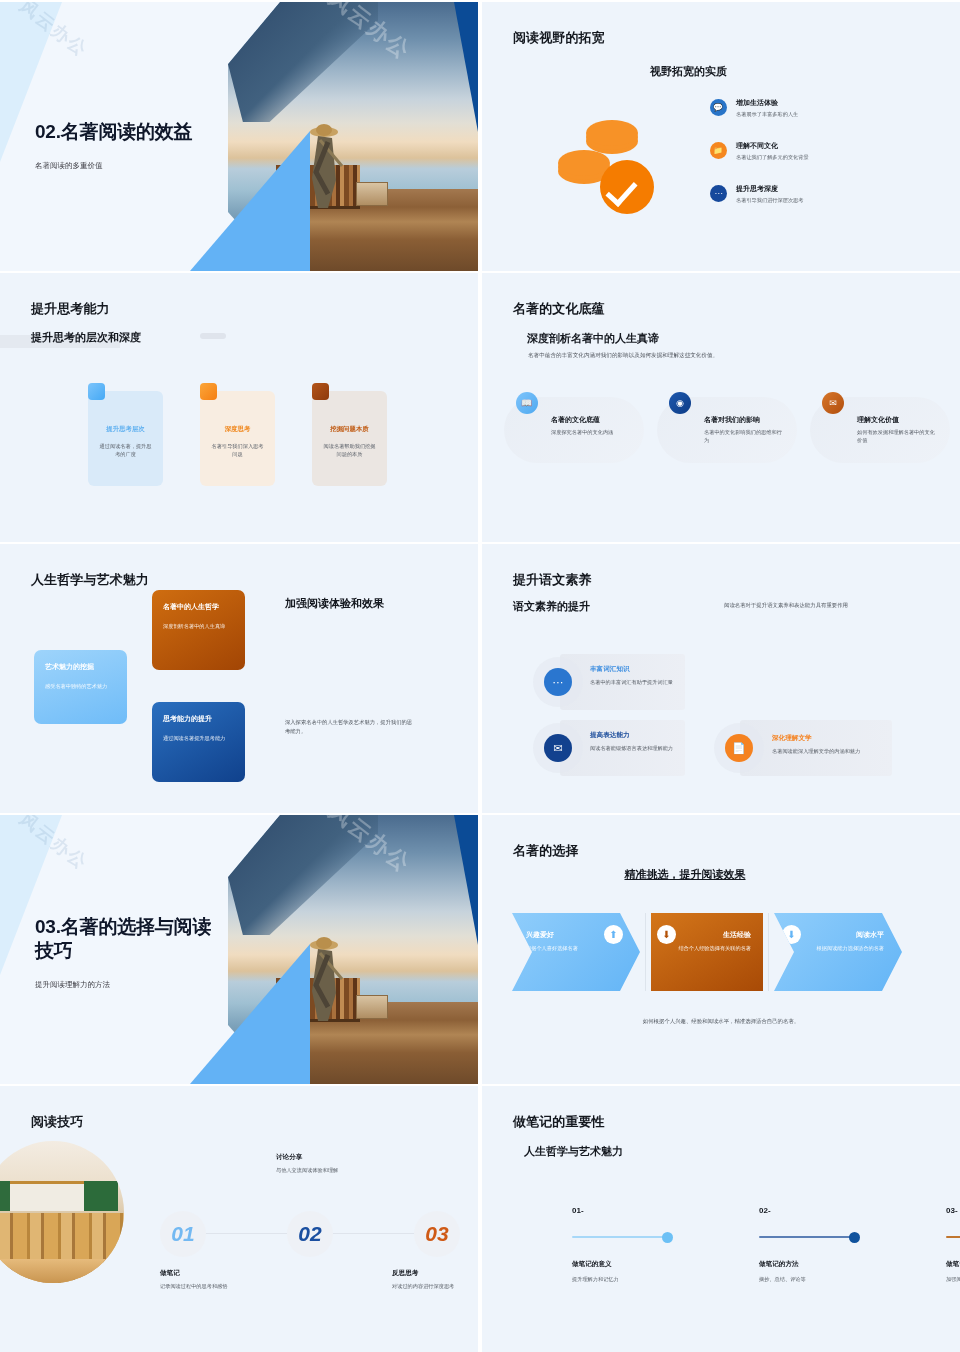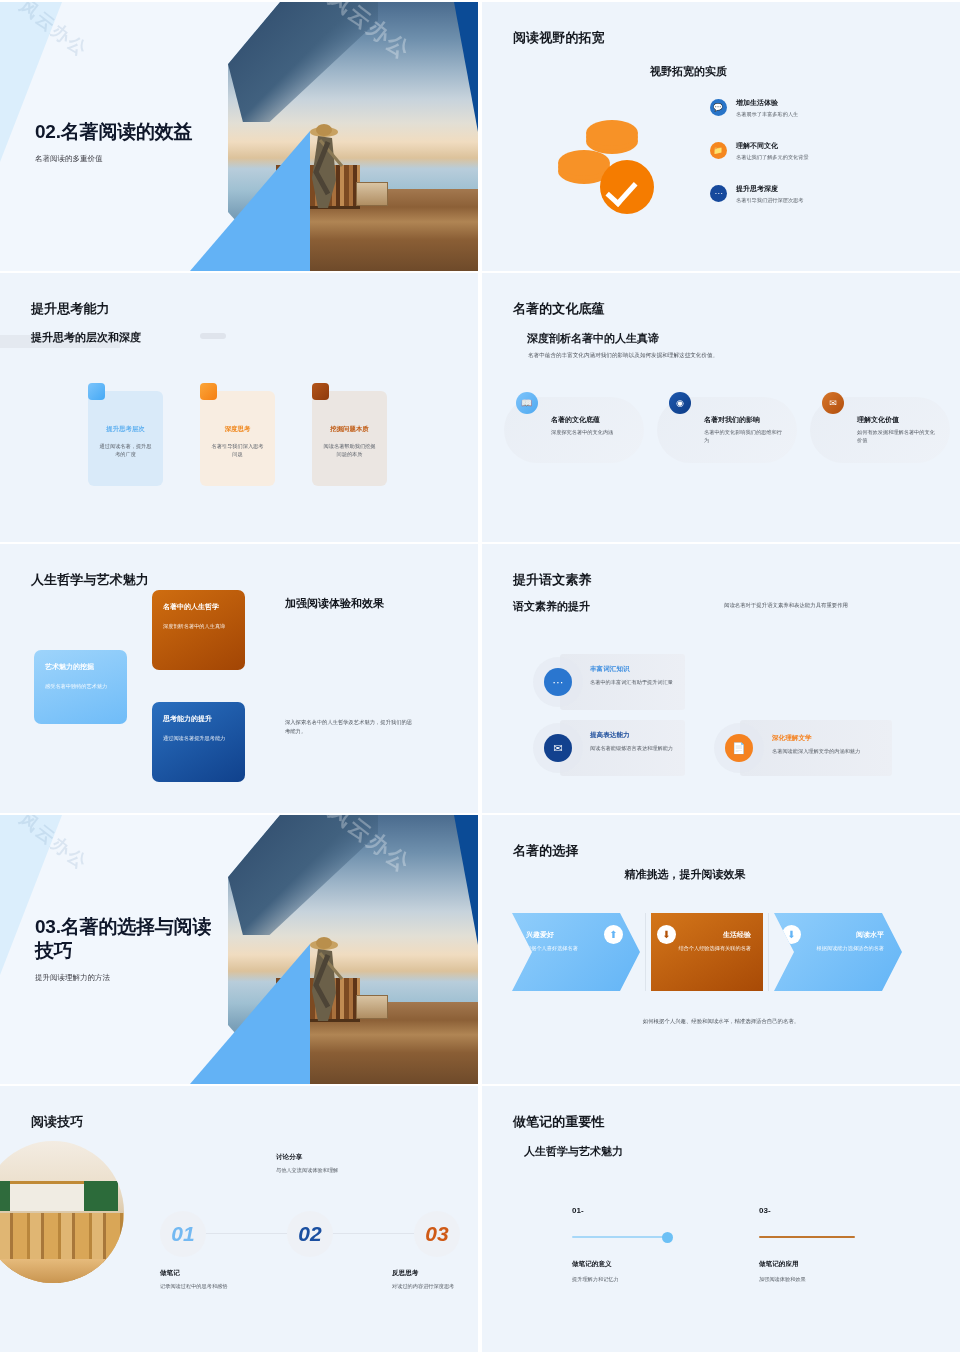--- a/index.html
+++ b/index.html
@@ -89,31 +89,31 @@
     white-space: nowrap; pointer-events: none;
   }
   .ts-watermark.left {
     left: 14px; top: 14px; right: auto; color: rgba(110,150,190,.18); font-size: 18px;
   }
   .ts-text { position: absolute; left: 35px; top: 118px; width: 250px; z-index: 5; }
   .ts-title {
     font-size: 19px; font-weight: 700; color: #0f172a; line-height: 1.26;
     letter-spacing: -.2px;
   }
-  .ts-sub { font-size: 7.5px; color: #3c3c43; margin-top: 10px; }
+  .ts-sub { font-size: 7.5px; color: #3c3c43; margin-top: 17px; }
 
   
   .s-h1 {
     position: absolute; left: 31px; top: 27px;
     font-size: 13px; font-weight: 700; color: #14181f; letter-spacing: .1px;
   }
   .s-h2 {
     position: absolute; font-size: 11px; font-weight: 700; color: #14181f;
   }
-  .s-h2.center { left: 0; width: 406px; text-align: center; }
+  .s-h2.center { left: 0; width: 406px; text-align: center; text-decoration: underline; }
   .s-p { font-size: 5.6px; color: #4a4f57; line-height: 1.5; }
 
   
   .coins { position: absolute; left: 70px; top: 112px; width: 120px; height: 110px; }
   .coin {
     position: absolute; border-radius: 50%;
     background: #f79227;
     box-shadow: 0 4px 0 #f79227, 0 8px 0 #f79227;
   }
   .coin.a { width: 52px; height: 26px; left: 34px; top: 6px; }
@@ -551,20 +551,28 @@
 
     <div class="sl-row">
       <div class="sl-item s1">
         <div class="sl-num">01-</div>
         <div class="sl-track">
           <div class="sl-knob"></div>
         </div>
         <div class="sl-t">做笔记的意义</div>
         <div class="sl-d">提升理解力和记忆力</div>
       </div>
+      <div class="sl-item s2">
+        <div class="sl-num">02-</div>
+        <div class="sl-track">
+          <div class="sl-knob"></div>
+        </div>
+        <div class="sl-t">做笔记的方法</div>
+        <div class="sl-d">摘抄、总结、评论等</div>
+      </div>
       <div class="sl-item s3">
         <div class="sl-num">03-</div>
         <div class="sl-track">
           
         </div>
         <div class="sl-t">做笔记的应用</div>
         <div class="sl-d">加强阅读体验和效果</div>
       </div>
     </div>
   </div>

